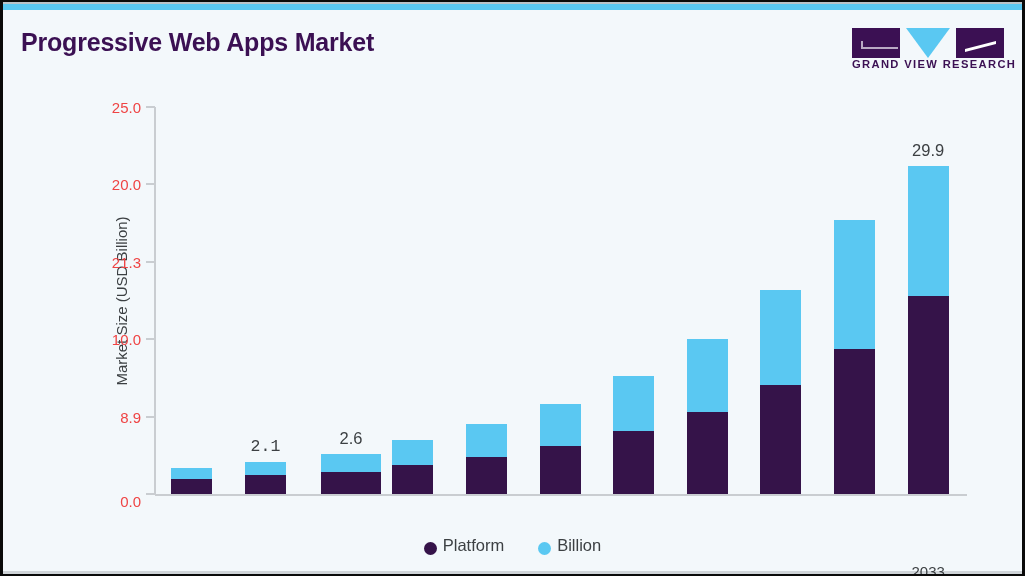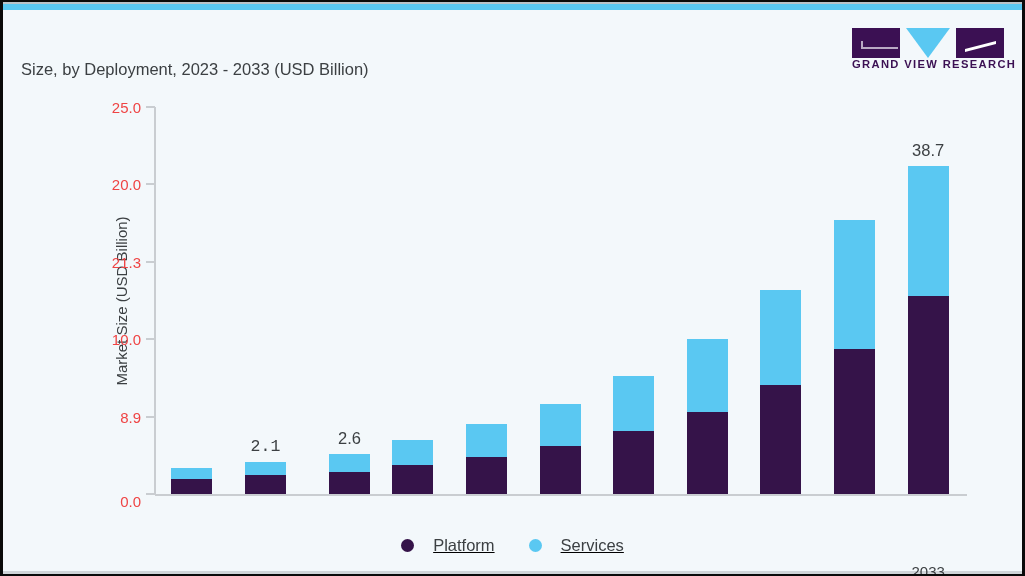--- a/index.html
+++ b/index.html
@@ -78,33 +78,33 @@
   .xlabel{
     position:absolute;top:397px;left:50%;transform:translateX(-50%);
     font-size:15px;color:#3c4043;white-space:nowrap;
   }
 
   
   #legend{
     position:absolute;left:0;right:0;top:534px;
     display:flex;justify-content:center;align-items:center;gap:34px;
   }
-  .legend-item{display:flex;align-items:center;gap:19px;text-decoration:underline;}
+  .legend-item{display:flex;align-items:flex-end;gap:6px;}
   .legend-dot{width:13px;height:13px;border-radius:50%;display:block;}
   .legend-text{font-size:16.5px;color:#3c4043;}
 </style>
 </head>
 <body>
 
 <div id="frame">
   <div id="topline"></div>
   <div id="topbar"></div>
   <div id="bottomline"></div>
 
-  <div id="subtitle">Size, by Deployment, 2023 - 2033 (USD Billion)</div>
+  <div id="title">Progressive Web Apps Market</div>
 
   <div id="logo">
     <div id="logo-marks">
       <div class="logo-box" id="logo-box-left">
         <span class="lmark" id="lmark-h"></span>
         <span class="lmark" id="lmark-v"></span>
       </div>
       <div id="logo-tri"></div>
       <div class="logo-box" id="logo-box-right">
         <svg width="48" height="30" viewBox="0 0 48 30">
@@ -136,21 +136,21 @@
     <div id="bars">
         <div class="bargroup" style="left: 16.3182px; width: 41px; height: 26.316px;">
           <div class="seg seg-platform" style="height: 14.706px; background: rgb(53, 19, 73);"></div>
           <div class="seg seg-services" style="height: 11.61px; bottom: 14.706px; background: rgb(90, 200, 242);"></div>
         </div>
         <div class="bargroup" style="left: 89.9545px; width: 41px; height: 32.508px;">
           <div class="seg seg-platform" style="height: 18.576px; background: rgb(53, 19, 73);"></div>
           <div class="seg seg-services" style="height: 13.932px; bottom: 18.576px; background: rgb(90, 200, 242);"></div>
           <div class="bar-label" style="bottom: 38.508px; font-family: Liberation Mono, monospace;">2.1</div>
         </div>
-        <div class="bargroup" style="left: 174px; width: 41px; height: 40.248px;">
+        <div class="bargroup" style="left: 166px; width: 60px; height: 40.248px;">
           <div class="seg seg-platform" style="height: 22.446px; background: rgb(53, 19, 73);"></div>
           <div class="seg seg-services" style="height: 17.802px; bottom: 22.446px; background: rgb(90, 200, 242);"></div>
           <div class="bar-label" style="bottom: 46.248px;">2.6</div>
         </div>
         <div class="bargroup" style="left: 237.227px; width: 41px; height: 54.18px;">
           <div class="seg seg-platform" style="height: 29.412px; background: rgb(53, 19, 73);"></div>
           <div class="seg seg-services" style="height: 24.768px; bottom: 29.412px; background: rgb(90, 200, 242);"></div>
         </div>
         <div class="bargroup" style="left: 310.864px; width: 41px; height: 69.66px;">
           <div class="seg seg-platform" style="height: 37.152px; background: rgb(53, 19, 73);"></div>
@@ -172,29 +172,29 @@
           <div class="seg seg-platform" style="height: 109.134px; background: rgb(53, 19, 73);"></div>
           <div class="seg seg-services" style="height: 95.202px; bottom: 109.134px; background: rgb(90, 200, 242);"></div>
         </div>
         <div class="bargroup" style="left: 679.045px; width: 41px; height: 273.996px;">
           <div class="seg seg-platform" style="height: 145.512px; background: rgb(53, 19, 73);"></div>
           <div class="seg seg-services" style="height: 128.484px; bottom: 145.512px; background: rgb(90, 200, 242);"></div>
         </div>
         <div class="bargroup" style="left: 752.682px; width: 41px; height: 328.176px;">
           <div class="seg seg-platform" style="height: 198.144px; background: rgb(53, 19, 73);"></div>
           <div class="seg seg-services" style="height: 130.032px; bottom: 198.144px; background: rgb(90, 200, 242);"></div>
-          <div class="bar-label" style="bottom: 334.176px;">38.7</div>
+          <div class="bar-label" style="bottom: 334.176px;">29.9</div>
           <div class="xlabel">2033</div>
         </div>
       </div>
   </div>
 
   <div id="legend">
       <div class="legend-item">
         <span class="legend-dot" style="background: rgb(53, 19, 73);"></span>
         <span class="legend-text">Platform</span>
       </div>
       <div class="legend-item">
         <span class="legend-dot" style="background: rgb(90, 200, 242);"></span>
-        <span class="legend-text">Services</span>
+        <span class="legend-text">Billion</span>
       </div>
     </div>
 </div>
 
 </body></html>

